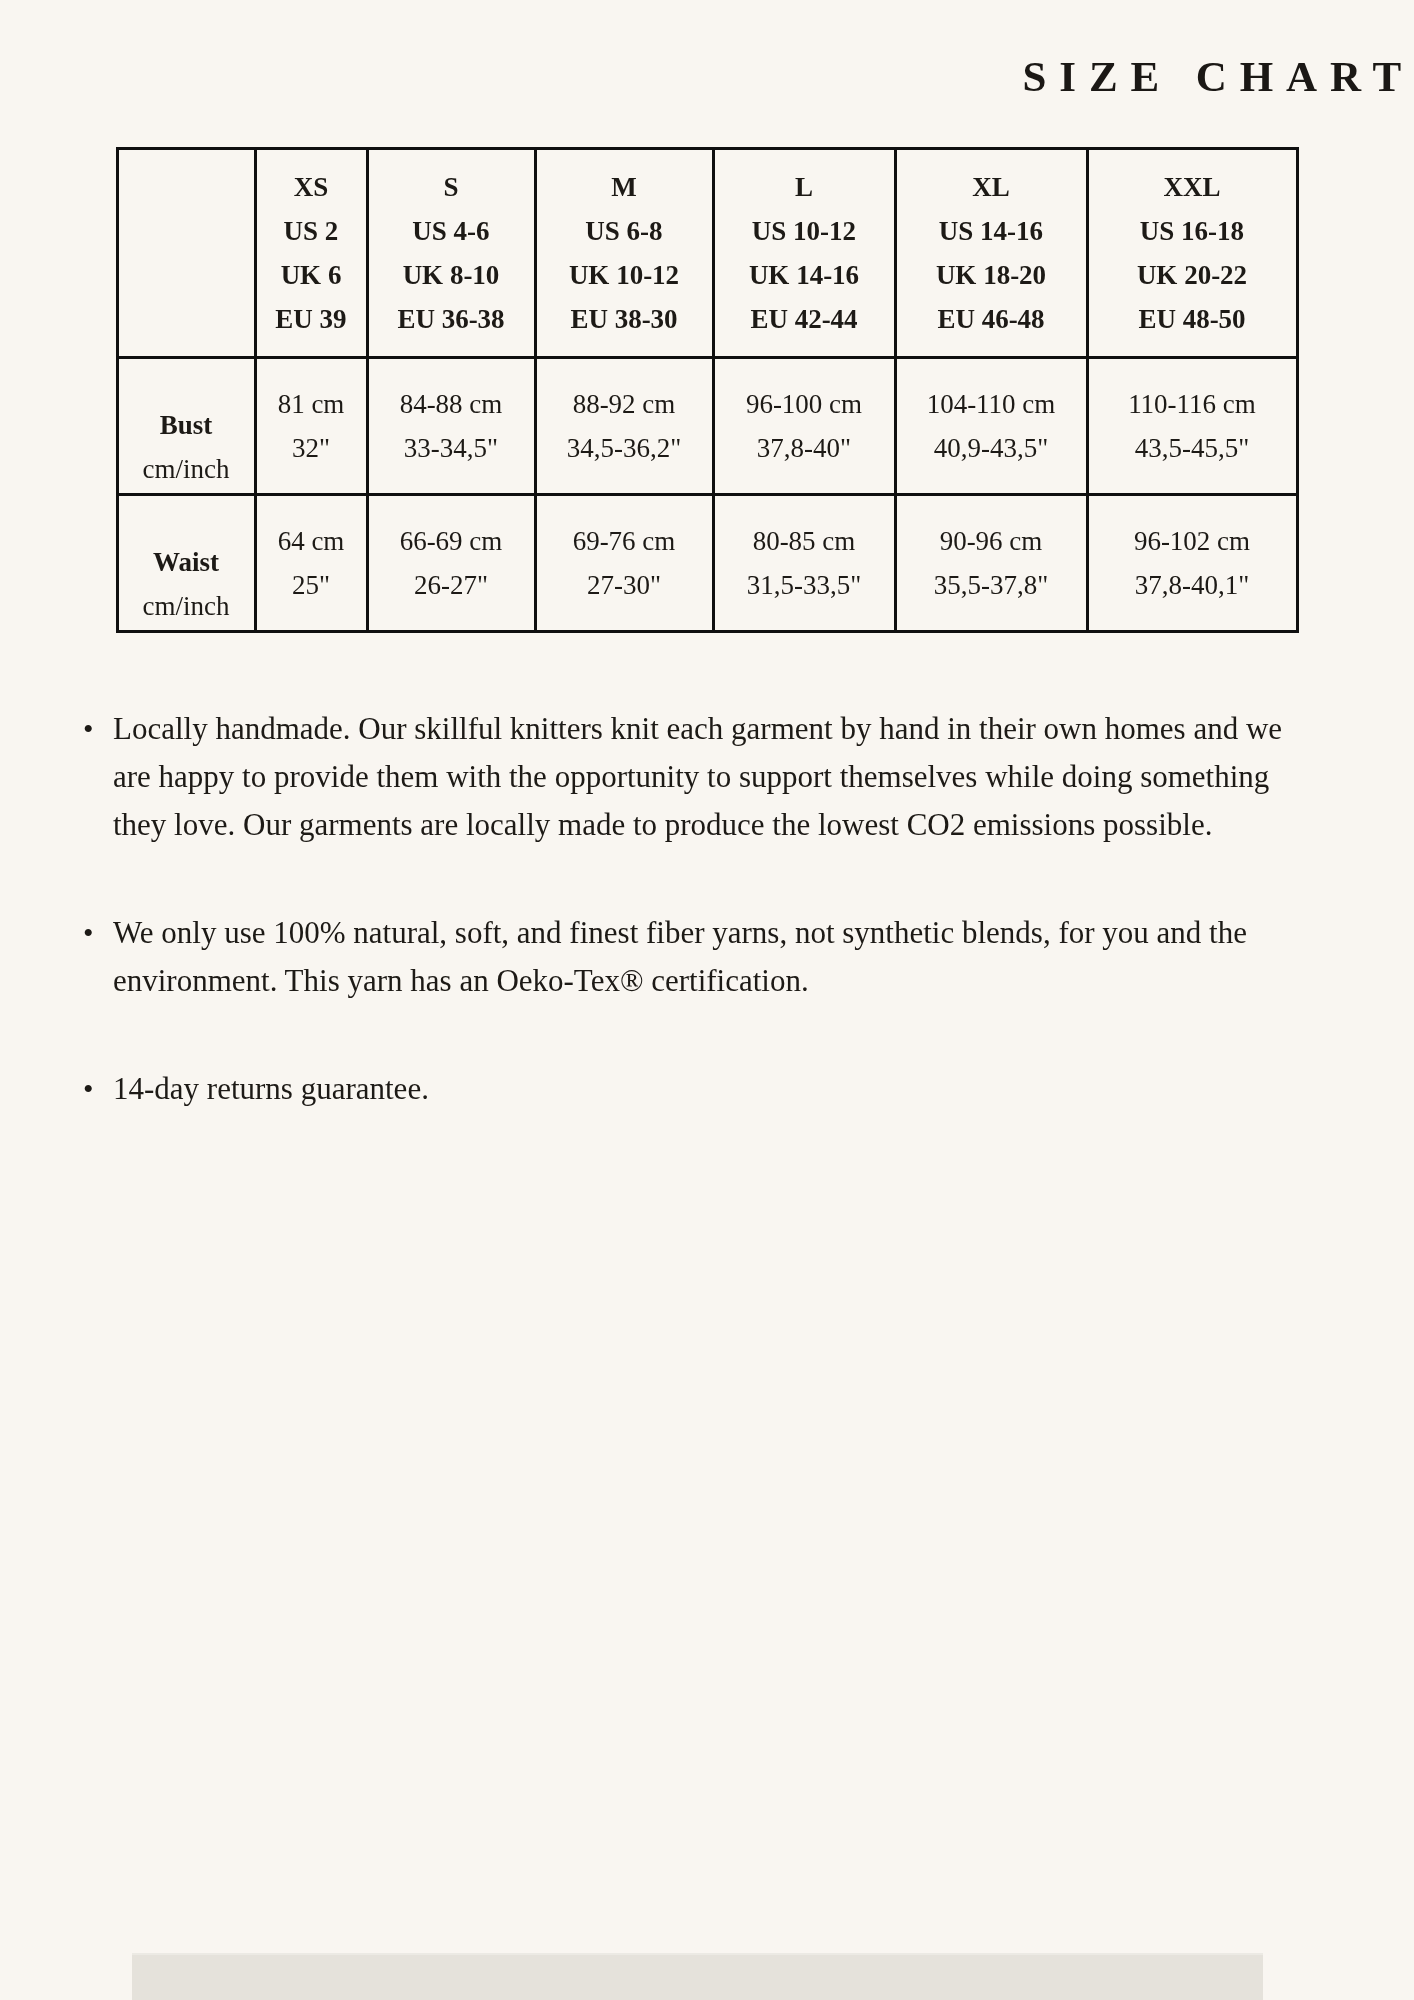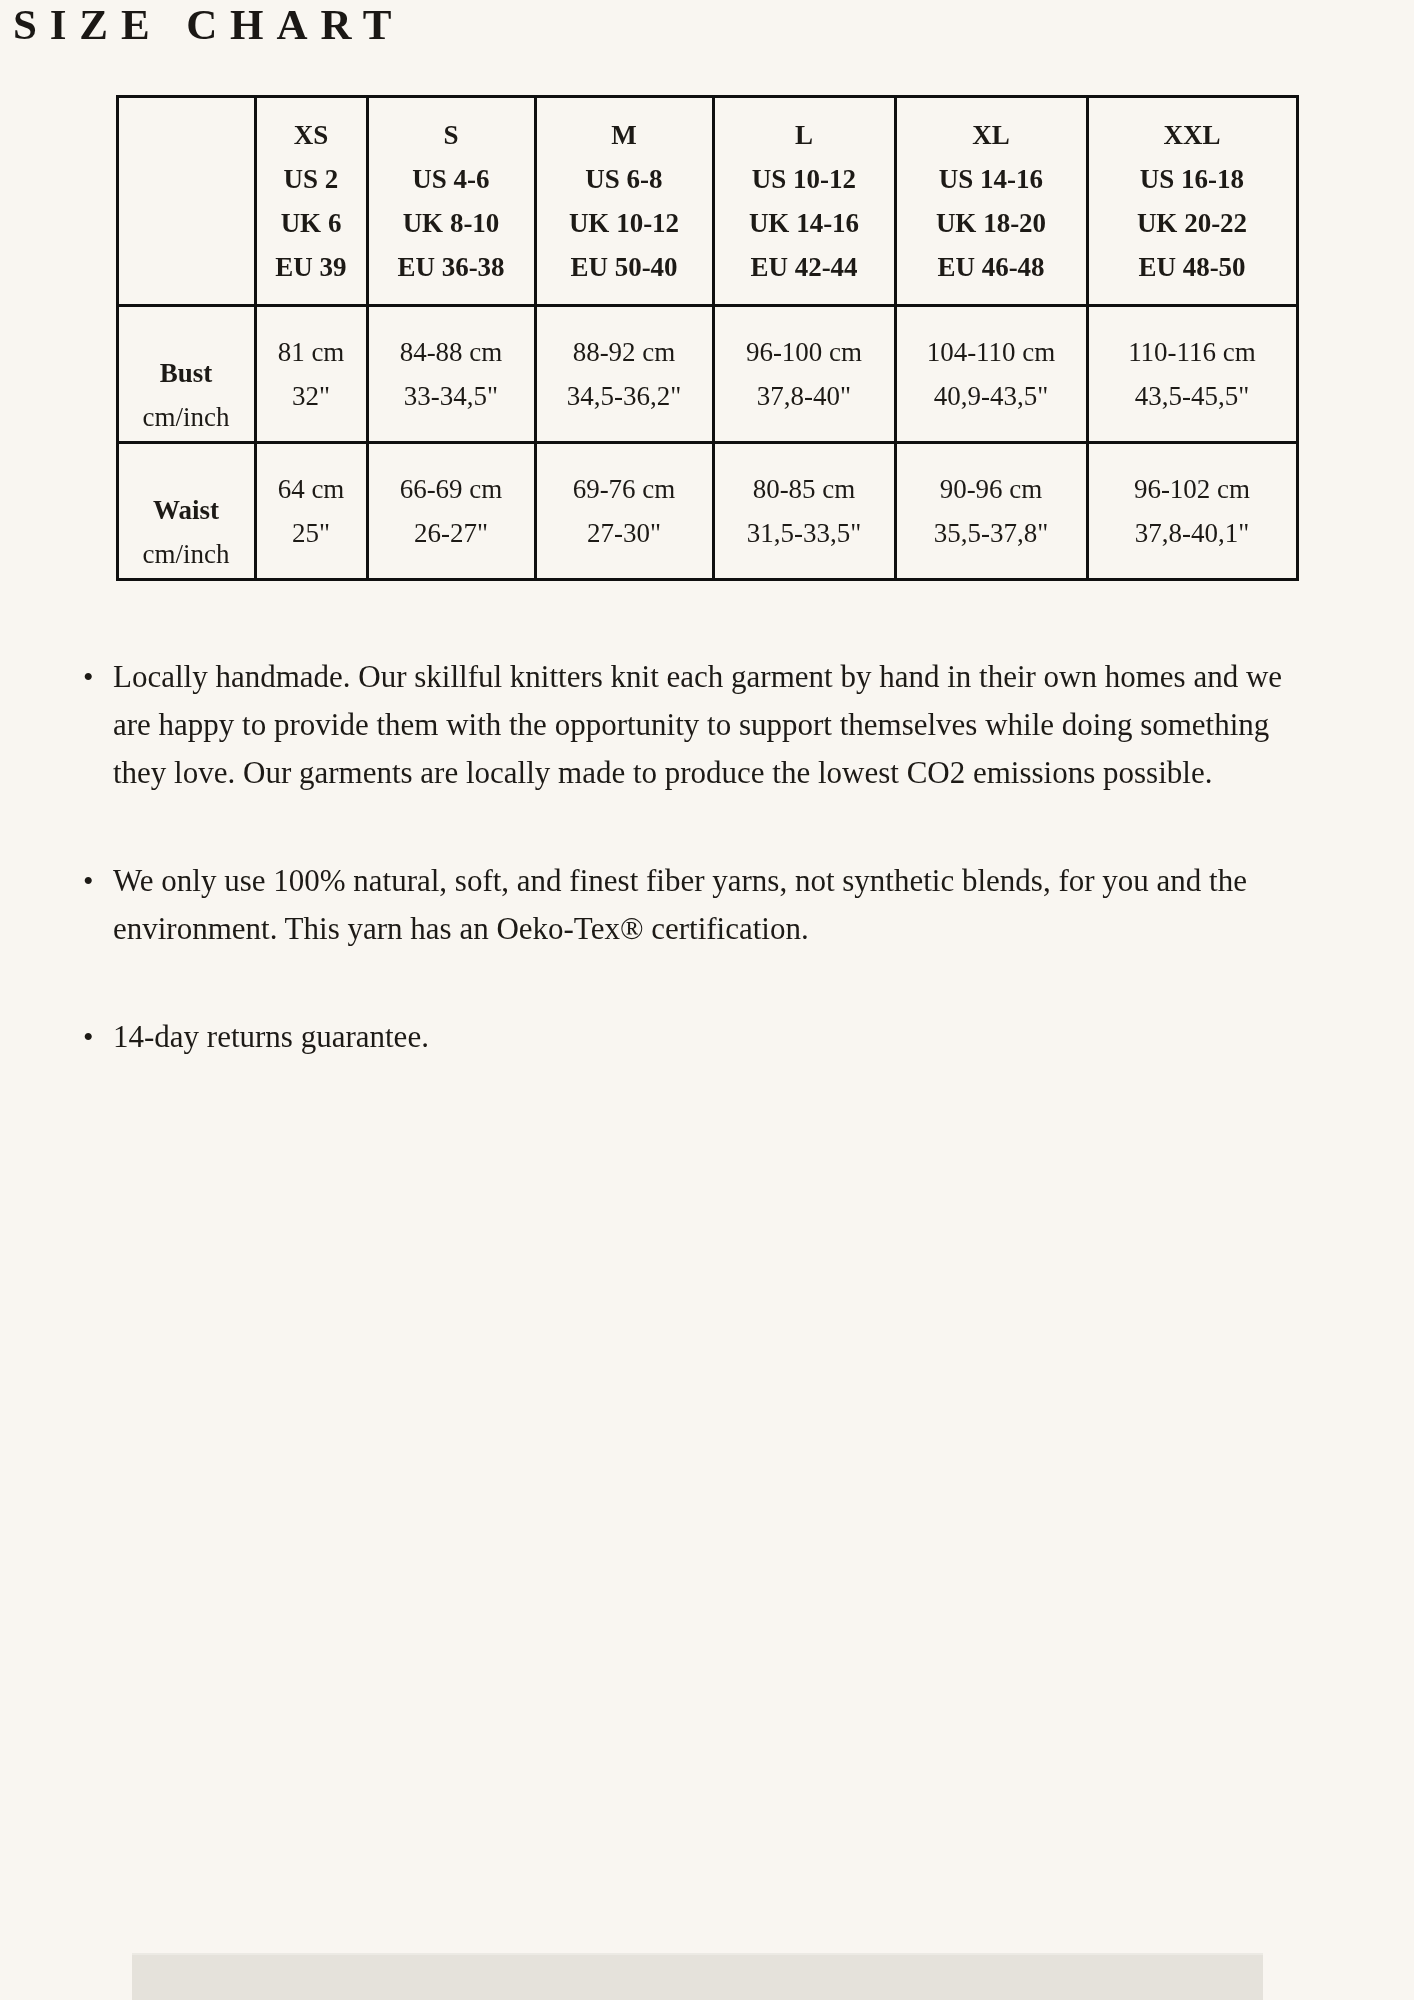--- a/index.html
+++ b/index.html
@@ -8,21 +8,21 @@
     font-family: "Liberation Serif", "DejaVu Serif", serif;
   }
   .page {
     position: relative;
     width: 1414px;
     height: 2000px;
     background: #f9f6f1;
     color: #1d1a16;
     overflow: hidden;
   }
-  .header { text-align: left; }
+  .header { text-align: right; padding-top: 52px; }
   .title {
     margin: 0;
     font-size: 43px;
     font-weight: 600;
     letter-spacing: 0.30em;
     text-indent: 0.30em;
     color: #1b1815;
   }
   .subtitle {
     margin: 30px 0 0 0;
@@ -111,21 +111,21 @@
         <td>
           <div class="hline">S</div>
           <div class="hline">US 4-6</div>
           <div class="hline">UK 8-10</div>
           <div class="hline">EU 36-38</div>
         </td>
         <td>
           <div class="hline">M</div>
           <div class="hline">US 6-8</div>
           <div class="hline">UK 10-12</div>
-          <div class="hline">EU 50-40</div>
+          <div class="hline">EU 38-30</div>
         </td>
         <td>
           <div class="hline">L</div>
           <div class="hline">US 10-12</div>
           <div class="hline">UK 14-16</div>
           <div class="hline">EU 42-44</div>
         </td>
         <td>
           <div class="hline">XL</div>
           <div class="hline">US 14-16</div>

